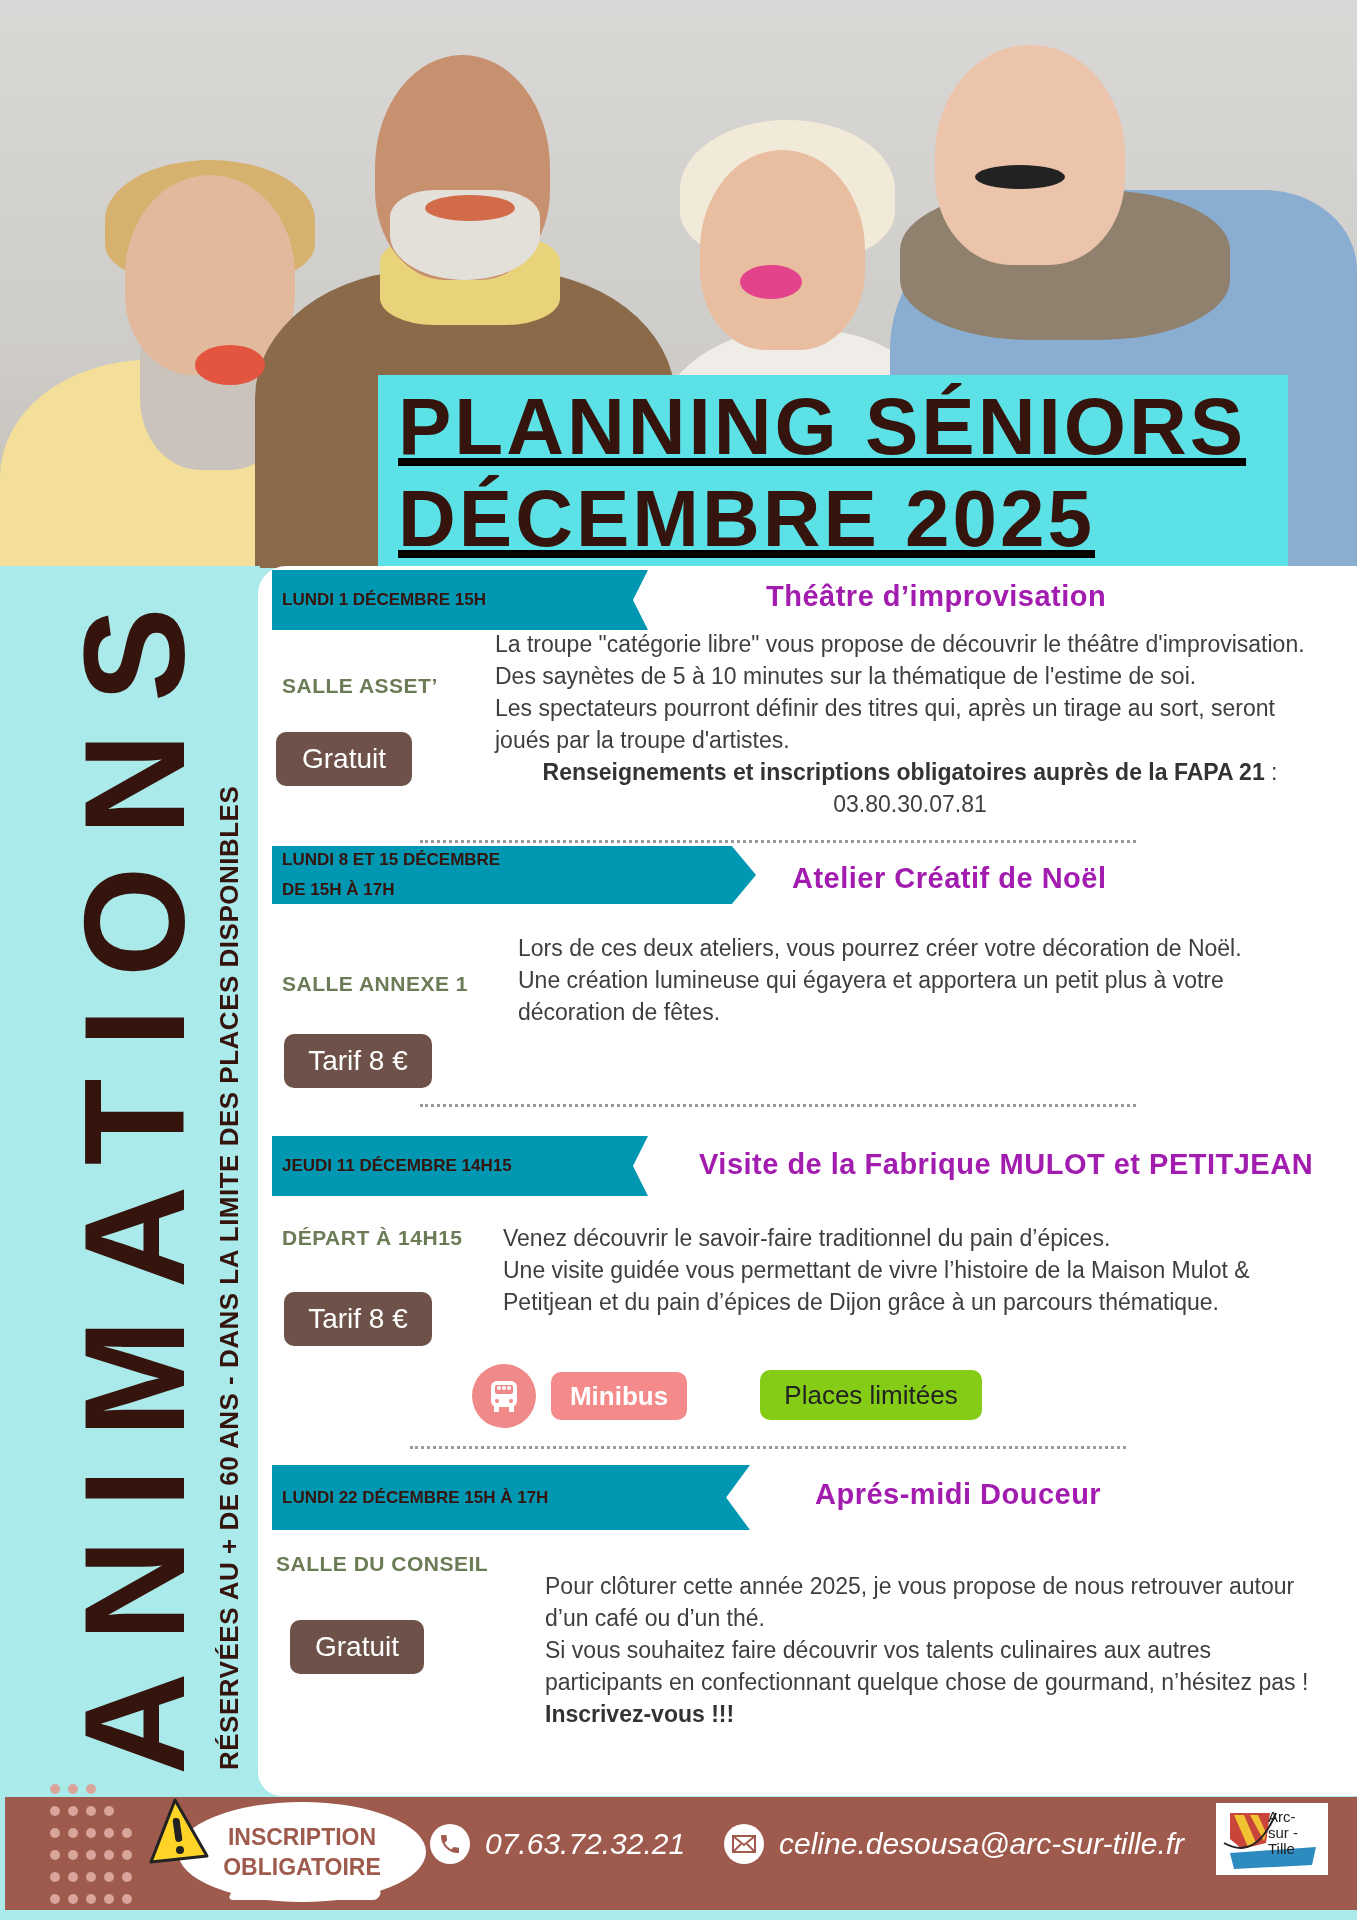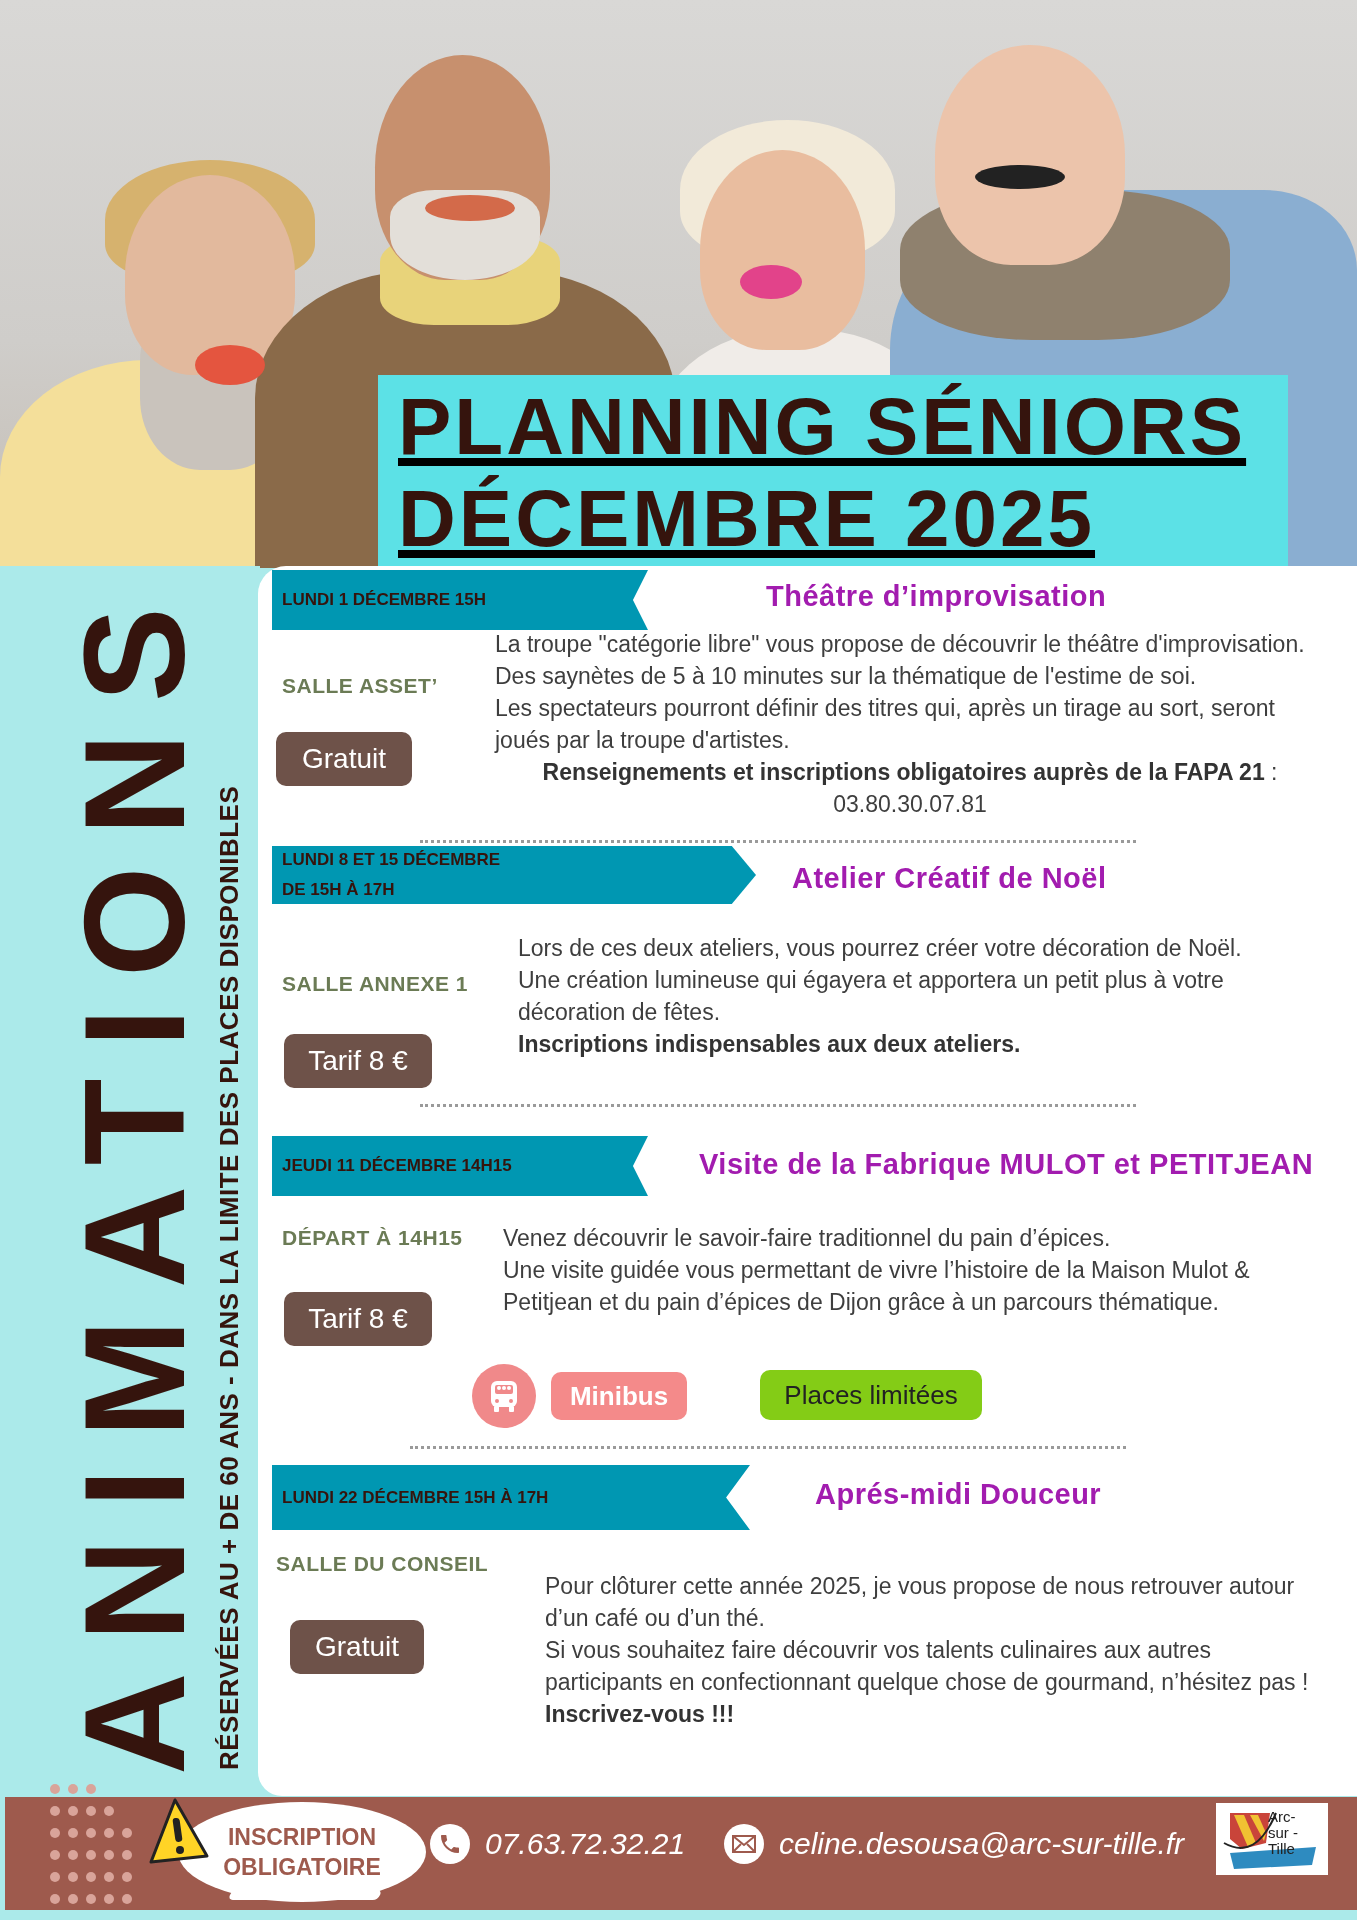--- a/index.html
+++ b/index.html
@@ -180,21 +180,20 @@
     <div class="banner-text">LUNDI 8 ET 15 DÉCEMBRE</div>
     <div class="banner-text">DE 15H À 17H</div>
   </div>
 </div>
 <div class="ev-title" style="left:780px; top:862px;margin-left:12px;">Atelier Créatif de Noël</div>
 <div class="venue" style="left:282px; top:972px;">SALLE ANNEXE 1</div>
 <div class="price" style="left:284px; top:1034px; width:148px;">Tarif 8 €</div>
 <div class="desc" style="left:518px; top:932px; width:800px;">
   <p>Lors de ces deux ateliers, vous pourrez créer votre décoration de Noël.</p>
   <p>Une création lumineuse qui égayera et apportera un petit plus à votre décoration de fêtes.</p>
-  <p class="b">Inscriptions indispensables aux deux ateliers.</p>
 </div>
 <div class="dots" style="left:420px; top:1104px; width:716px;"></div>
 
 <div class="banner" style="top:1136px; width:376px; height:60px;">
   <span class="banner-text">JEUDI 11 DÉCEMBRE 14H15</span>
 </div>
 <div class="ev-title" style="left:656px; top:1148px;margin-left:43px;">Visite de la Fabrique MULOT et PETITJEAN</div>
 <div class="venue" style="left:282px; top:1226px;">DÉPART À 14H15</div>
 <div class="price" style="left:284px; top:1292px; width:148px;">Tarif 8 €</div>
 <div class="desc" style="left:503px; top:1222px; width:830px;">

